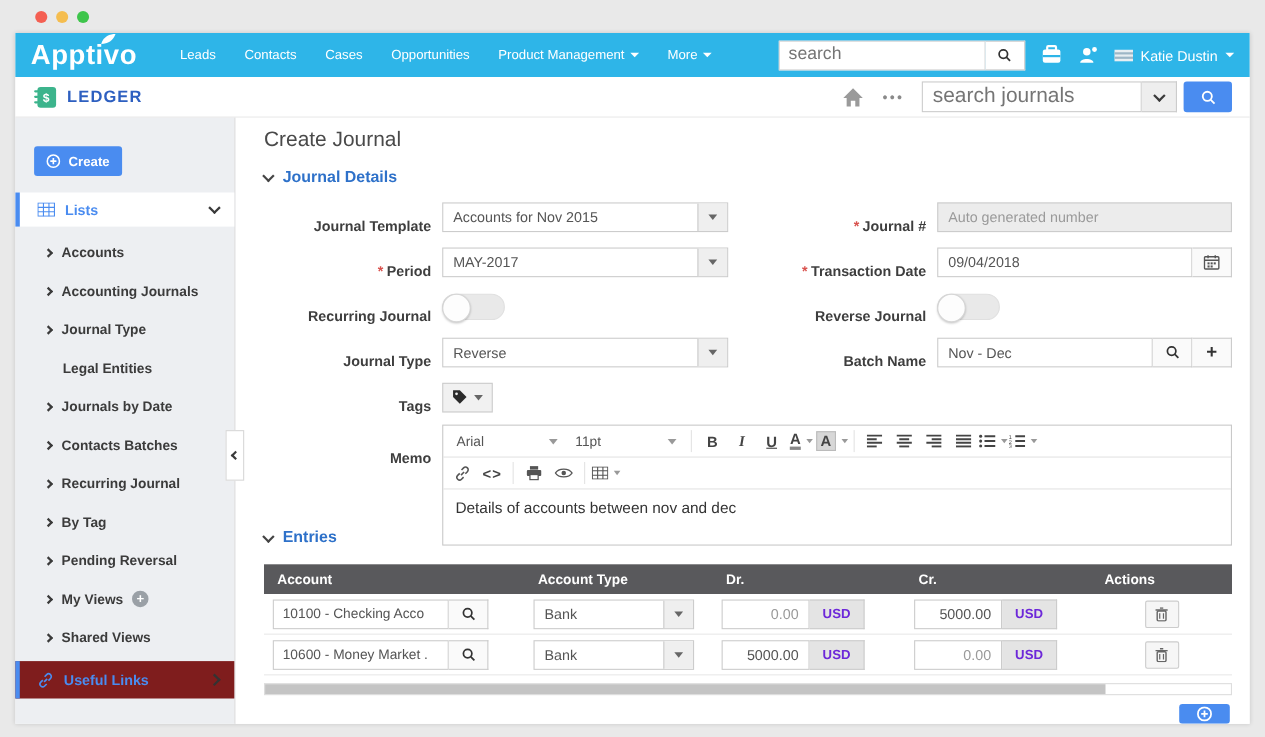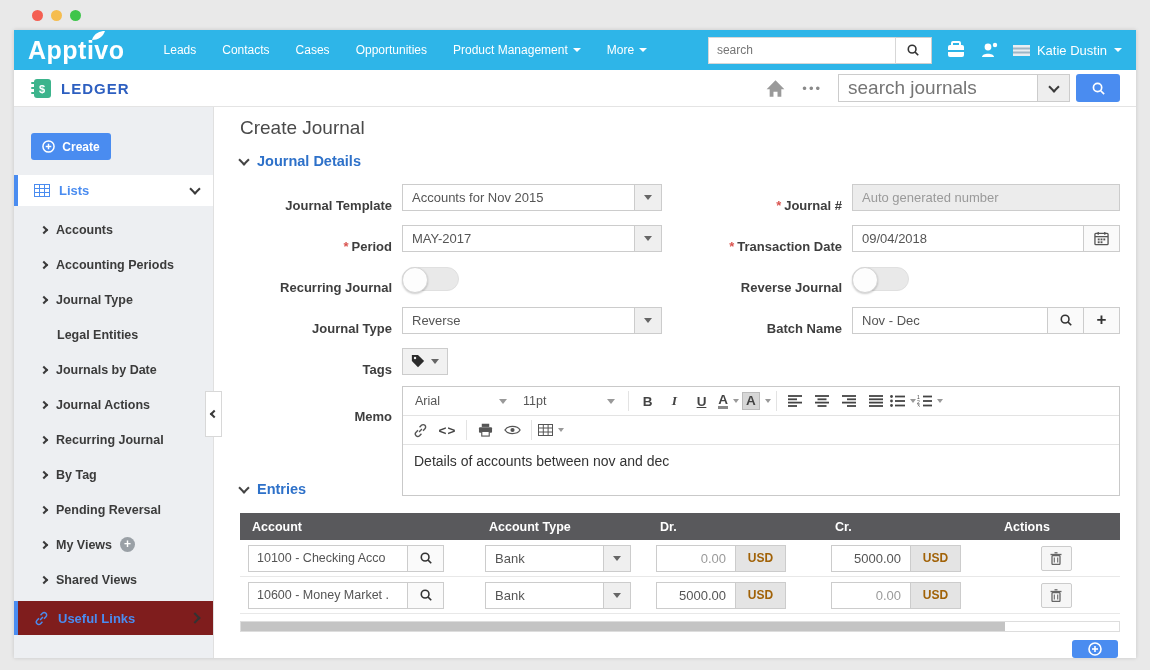--- a/index.html
+++ b/index.html
@@ -13,21 +13,21 @@
     background:#fff; box-shadow:0 0 4px rgba(0,0,0,.15); display:flex; flex-direction:column; }
 
   
   .navbar { height:40px; background:#2eb5e8; display:flex; align-items:center; padding:0 14px; flex-shrink:0; }
   .logo { color:#fff; font-size:25px; font-weight:bold; letter-spacing:.5px; position:relative; margin-right:26px; }
   .logo svg { position:absolute; top:-6px; left:62px; }
   .nav-item { color:#fff; font-size:12px; margin:0 13px; display:flex; align-items:center; gap:5px; cursor:pointer; }
   .caret-w { width:0;height:0;border-left:4px solid transparent;border-right:4px solid transparent;border-top:4px solid #fff; }
   .nav-right { margin-left:auto; display:flex; align-items:center; gap:14px; }
   .nav-search { display:flex; }
-  .nav-search input { width:188px; height:27px; border:1px solid #d7d7d7; padding:0 8px; font-size:12px; color:#555; outline:none; }
+  .nav-search input { width:188px; height:27px; border:1px solid #d7d7d7; padding:0 8px; font-size:16px; color:#555; outline:none; }
   .nav-search-btn { width:36px; height:27px; background:#fff; border:1px solid #cfcfcf; border-left:none;
     display:flex; align-items:center; justify-content:center; color:#333; cursor:pointer; }
   .nav-ico { color:#fff; display:flex; align-items:center; cursor:pointer; }
   .user-chip { display:flex; align-items:center; gap:7px; color:#fff; font-size:13px; cursor:pointer; }
 
   
   .appbar { height:37px; background:#fff; border-bottom:1px solid #e4e4e4; display:flex; align-items:center; padding:0 16px; flex-shrink:0; }
   .app-title { display:flex; align-items:center; gap:8px; color:#2d5fc0; font-weight:bold; font-size:15px; letter-spacing:1px; }
   .appbar-right { margin-left:auto; display:flex; align-items:center; gap:16px; }
   .dots3 { color:#8a8a8a; font-size:13px; letter-spacing:2px; cursor:pointer; }
@@ -118,21 +118,21 @@
   
   .etable { margin-top:4px; }
   .ehead { display:grid; grid-template-columns:237px 171px 175px 169px 1fr; background:#59595c; height:27px; align-items:center; }
   .ehead .hcell { color:#fff; font-size:12.5px; font-weight:bold; padding-left:12px; }
   .erow { display:grid; grid-template-columns:237px 171px 175px 169px 1fr; height:37px; align-items:center; border-bottom:1px solid #e8e8e8; }
   .cell { display:flex; align-items:center; padding-left:8px; }
   .acc-inp { width:160px; height:27px; border:1px solid #ccc; padding:0 8px; font-size:12.5px; color:#555; outline:none; white-space:nowrap; overflow:hidden; }
   .sel.small { max-width:146px; width:146px; flex:none; }
   .amt { width:80px; text-align:right; }
   .unit { width:50px; height:27px; background:#e4e4e4; border:1px solid #ccc; border-left:none; display:flex; align-items:center;
-    justify-content:center; font-size:12px; color:#a16207; font-weight:bold; }
+    justify-content:center; font-size:12px; color:#6d28d9; font-weight:bold; }
   .trash-btn { width:31px; height:25px; border:1px solid #ccc; background:#f6f6f6; border-radius:2px; display:flex;
     align-items:center; justify-content:center; color:#666; cursor:pointer; margin:0 auto; }
   .hscroll { margin-top:7px; height:11px; border:1px solid #ddd; background:#fff; position:relative; }
   .hthumb { position:absolute; top:0; bottom:0; left:0; width:87%; background:#c4c4c4; cursor:grab; }
   .add-row { margin:8px 2px 0 auto; width:46px; height:25px; background:#4a8cf0; border-radius:3px; display:flex;
     align-items:center; justify-content:center; cursor:pointer; color:#fff; }
 </style>
 </head>
 <body>
 
@@ -263,36 +263,36 @@
         <span class="chev d big"></span>
       </div>
 
       <div class="side-list">
         <div class="side-item">
             <span class="chev r"></span>
             <span>Accounts</span>
           </div>
         <div class="side-item">
             <span class="chev r"></span>
-            <span>Accounting Periods</span>
+            <span>Accounting Journals</span>
           </div>
         <div class="side-item">
             <span class="chev r"></span>
             <span>Journal Type</span>
           </div>
         <div class="side-item no-chev">
             <span>Legal Entities</span>
           </div>
         <div class="side-item">
             <span class="chev r"></span>
             <span>Journals by Date</span>
           </div>
         <div class="side-item">
             <span class="chev r"></span>
-            <span>Journal Actions</span>
+            <span>Contacts Batches</span>
           </div>
         <div class="side-item">
             <span class="chev r"></span>
             <span>Recurring Journal</span>
           </div>
         <div class="side-item">
             <span class="chev r"></span>
             <span>By Tag</span>
           </div>
         <div class="side-item">

